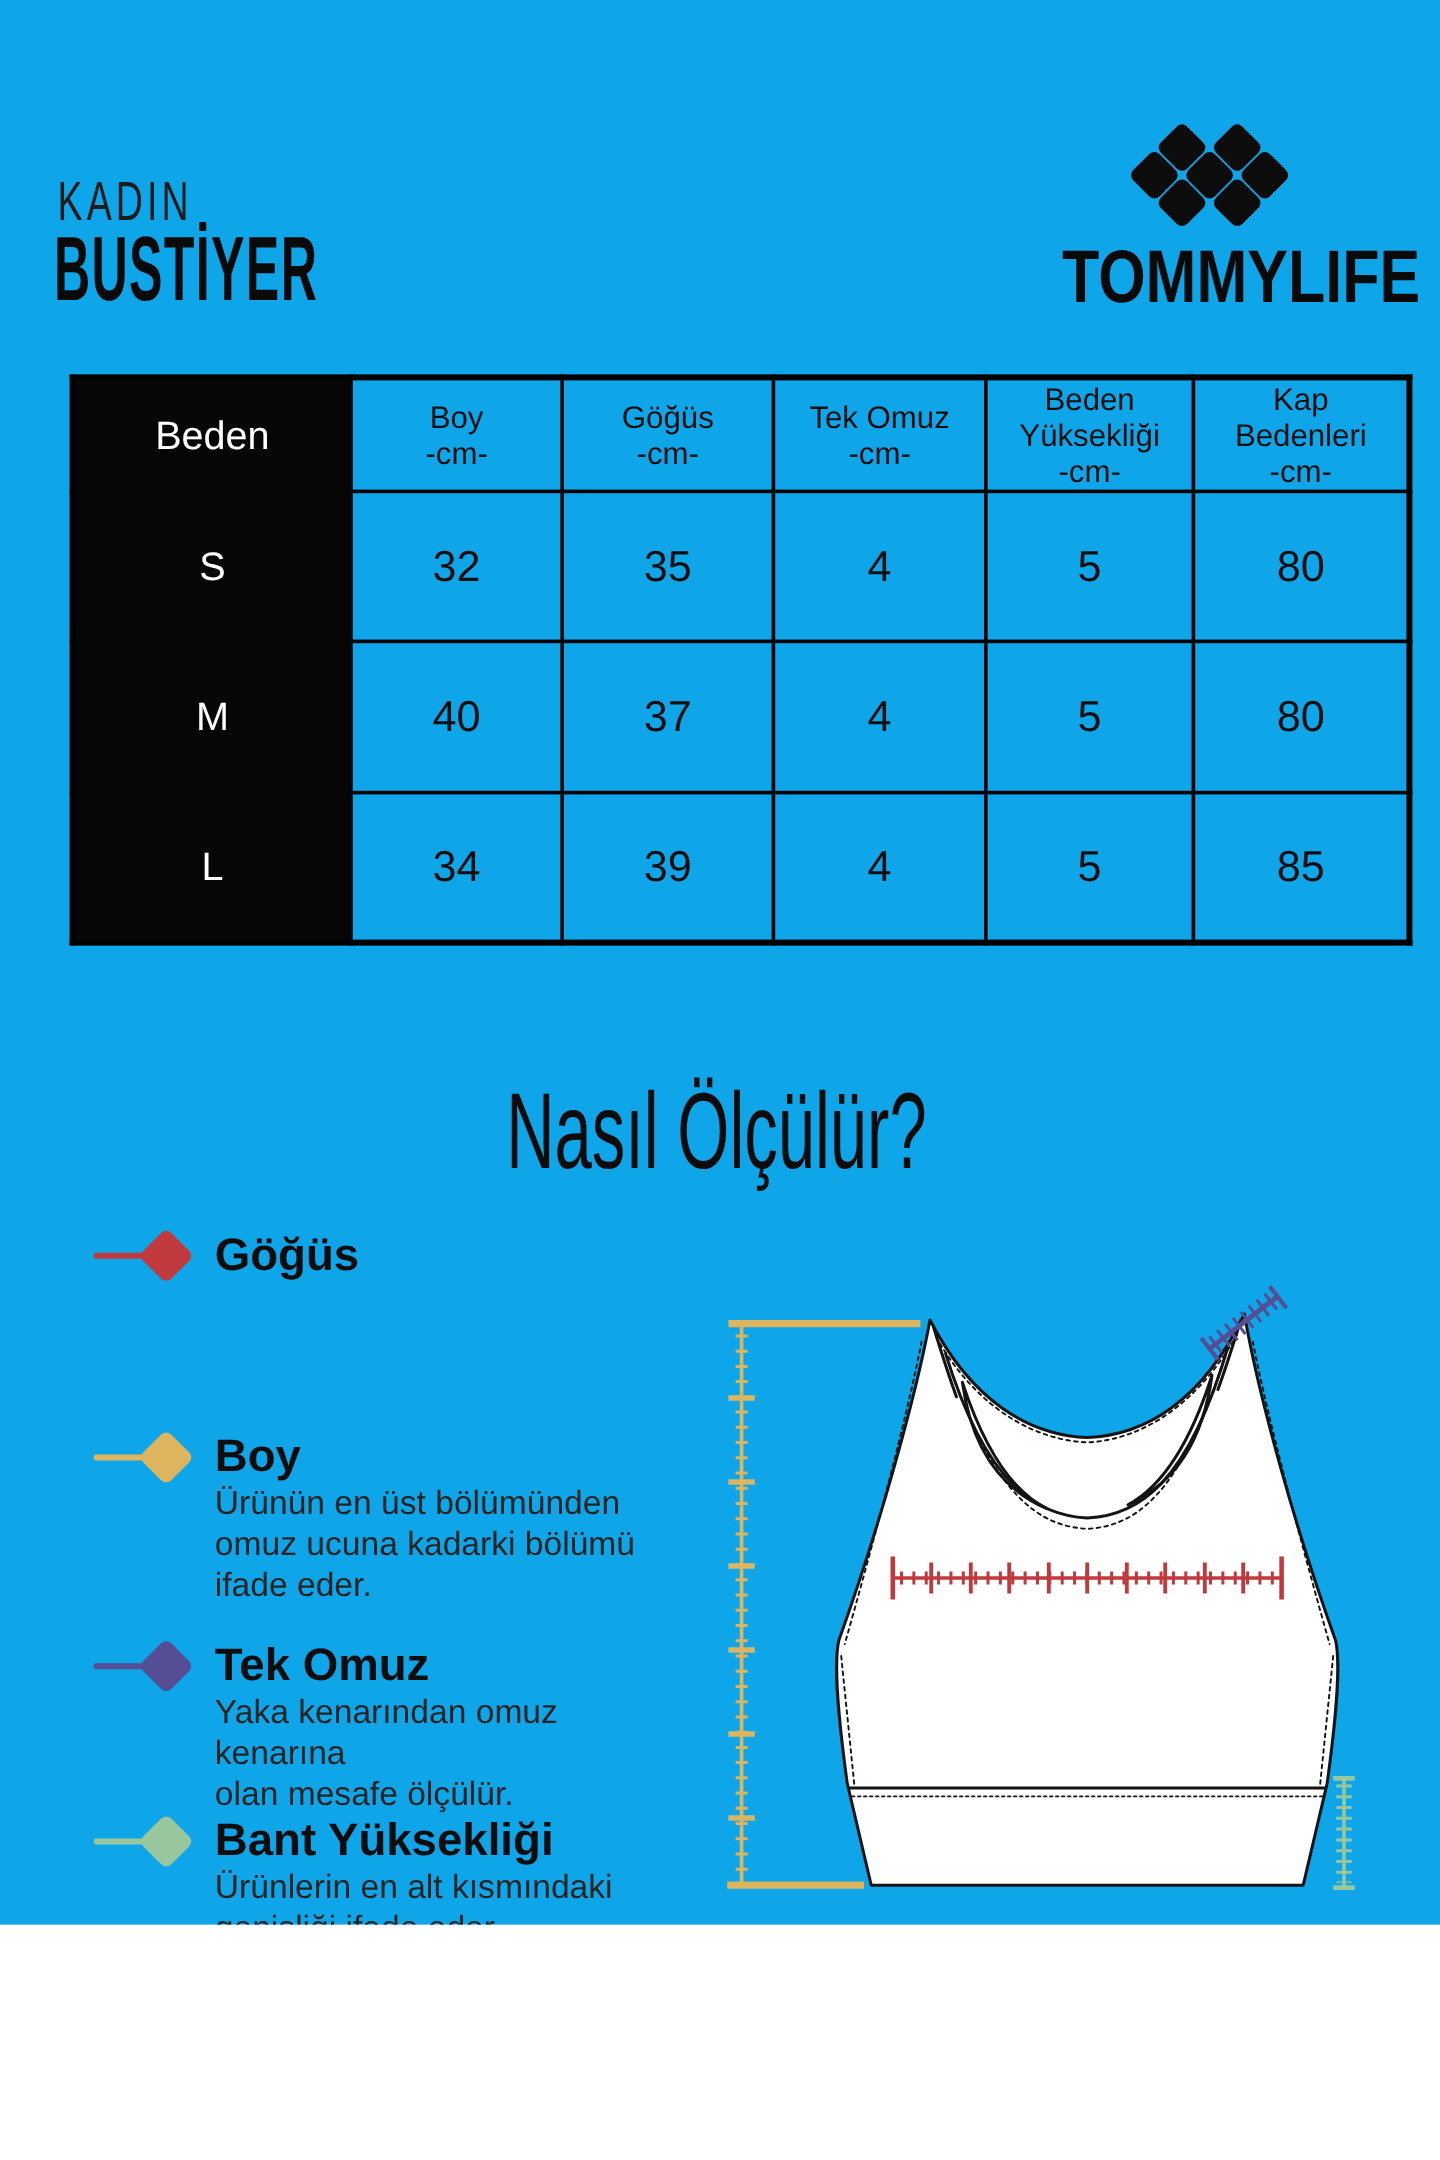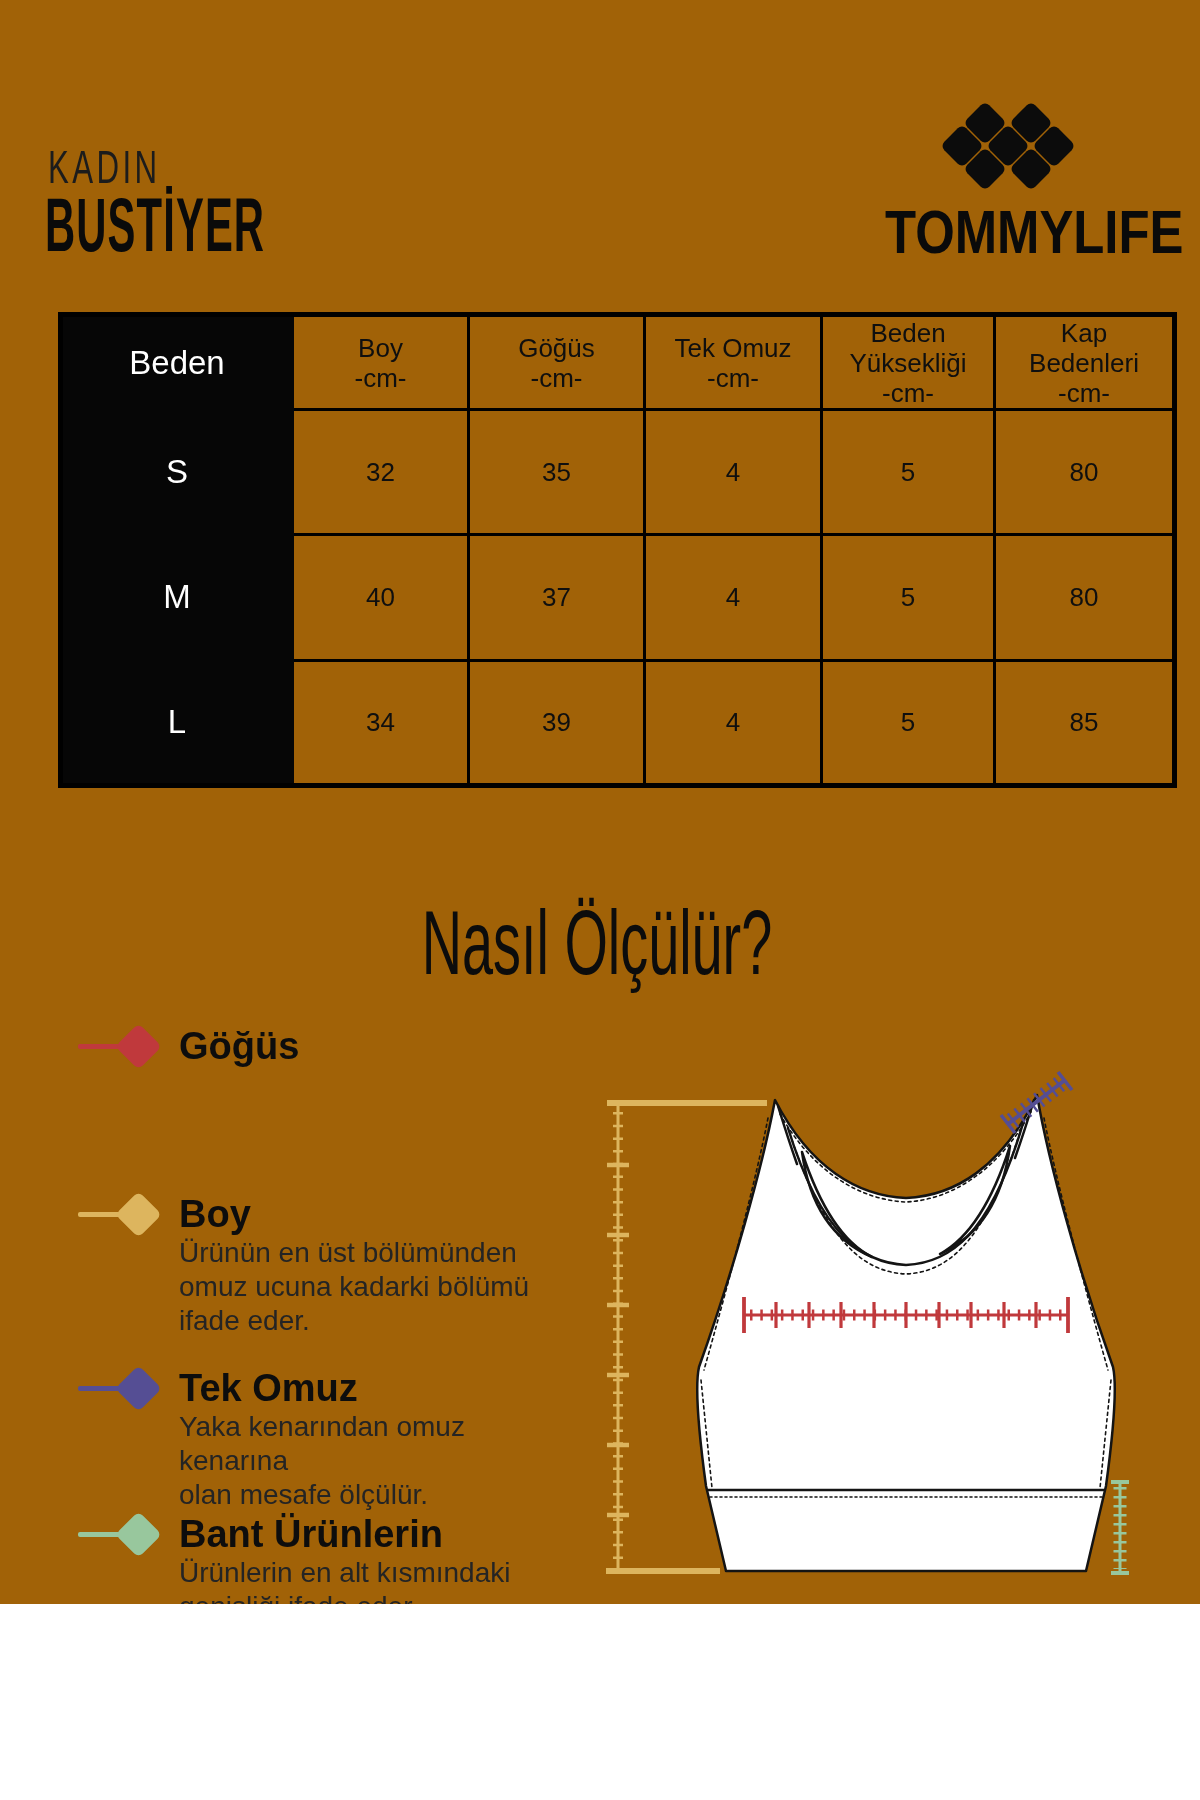--- a/index.html
+++ b/index.html
@@ -1,18 +1,18 @@
 <!DOCTYPE html>
 <html><head>
 <meta charset="utf-8">
 <style>
   * { margin:0; padding:0; box-sizing:border-box; }
   body { background:#fff; }
   .page {
-    position:relative; width:1200px; height:1604px; background:#a16207;
+    position:relative; width:1200px; height:1604px; background:#0ea5e9;
     font-family:"Liberation Sans", sans-serif; color:#111; overflow:hidden;
   }
 
   
   .category-title{
     position:absolute; left:48px; top:140px;
     font-size:46px; font-weight:400; letter-spacing:5px; color:#1c1c1c;
     transform:scaleX(.68); transform-origin:left top; white-space:nowrap;
   }
   .product-title{
@@ -34,21 +34,21 @@
   }
   .size-table th, .size-table td{
     border:3px solid #000; vertical-align:middle; text-align:center;
     font-weight:400; color:#0f0f0f; white-space:pre-line;
   }
   .size-table{ border:5px solid #000; }
   .size-table .col-size{ background:#060606; color:#fff; border-color:#060606; }
   .size-table thead th{ font-size:26px; line-height:30px; }
   .size-table thead th.col-size{ font-size:33px; }
   .size-table tbody th.col-size{ font-size:33px; }
-  .size-table tbody td{ font-size:26px; }
+  .size-table tbody td{ font-size:36px; }
 
   
   .measure-title{
     position:absolute; left:40px; top:892px; width:1114px; text-align:center;
     font-size:90px; font-weight:400; color:#0c0c0c;
     transform:scaleX(.62); transform-origin:center top; white-space:nowrap;
   }
 
   .legend-item{ position:absolute; left:64px; width:470px; }
   .legend-item.i1{ top:1022px; } .legend-item.i2{ top:1190px; }
@@ -167,21 +167,21 @@
       <div class="legend-label">Tek Omuz</div>
     </div>
     <div class="legend-desc">Yaka kenarından omuz kenarına
 olan mesafe ölçülür.</div>
   </div>
 
   <div class="legend-item i4">
     <div class="legend-marker">
       <div class="legend-tail" style="background-color: rgb(152, 199, 157);"></div>
       <div class="legend-diamond" style="background-color: rgb(152, 199, 157);"></div>
-      <div class="legend-label">Bant Ürünlerin</div>
+      <div class="legend-label">Bant Yüksekliği</div>
     </div>
     <div class="legend-desc">Ürünlerin en alt kısmındaki
 genişliği ifade eder.</div>
   </div>
 
   <svg class="diagram-svg" width="660" height="530" viewBox="0 0 660 530">
 
     <g stroke="#141414" fill="none" stroke-width="2.5" stroke-linejoin="round" stroke-linecap="round">
       <path fill="#ffffff" d="M255,30 C243,95 212,205 179,297 C175,315 177,350 186,416 L206,501 L566,501 L586,416 C595,350 597,315 593,297 C560,205 529,95 517,25 C482,98 434,126 386,128 C338,126 290,98 255,30 Z"></path>
       <path d="M188,420 L584,420"></path>

